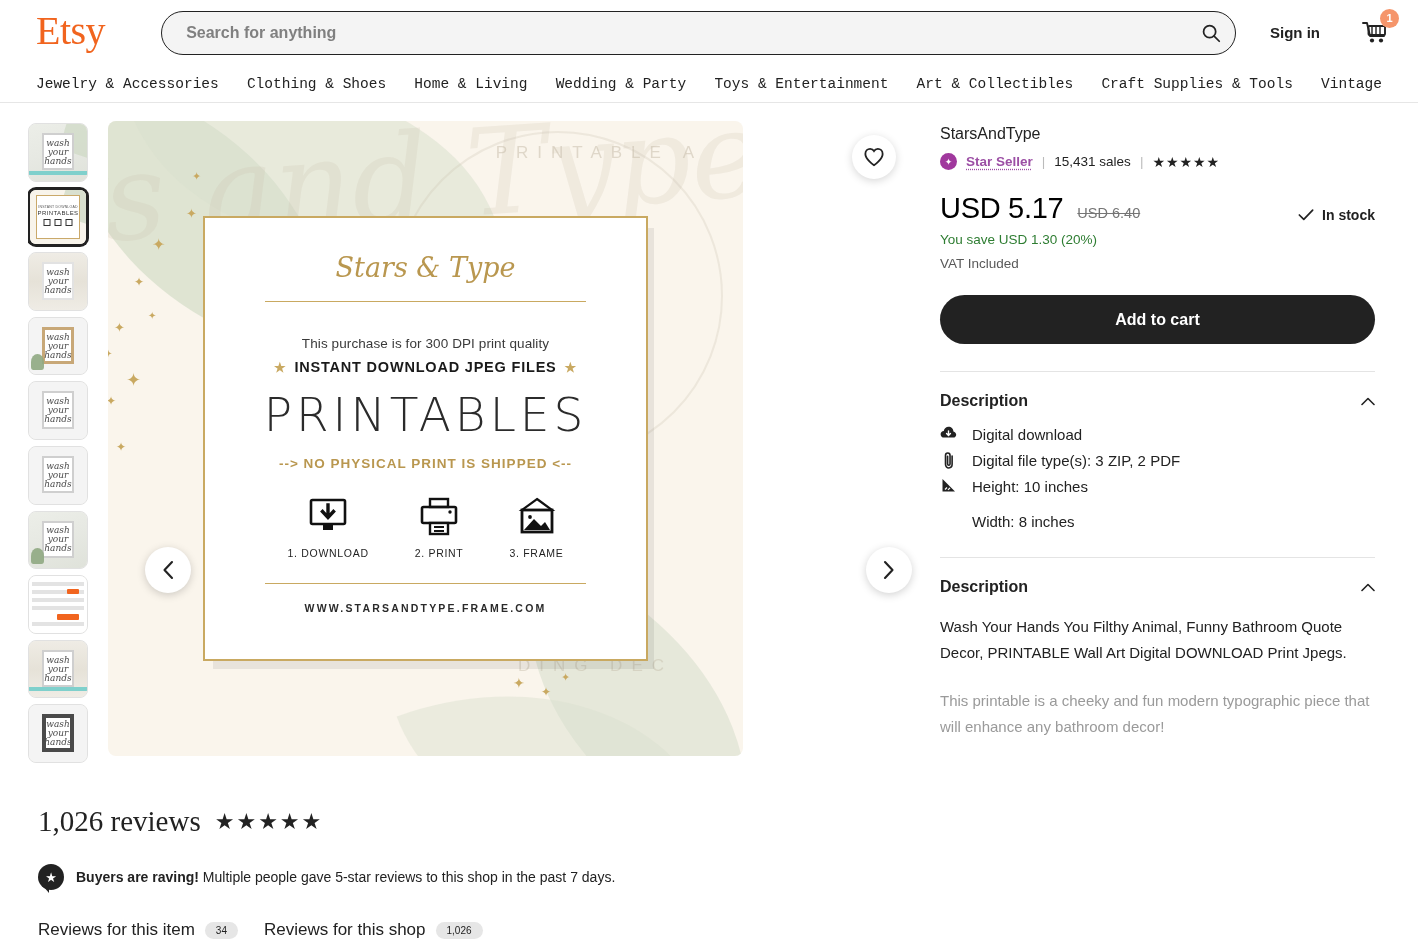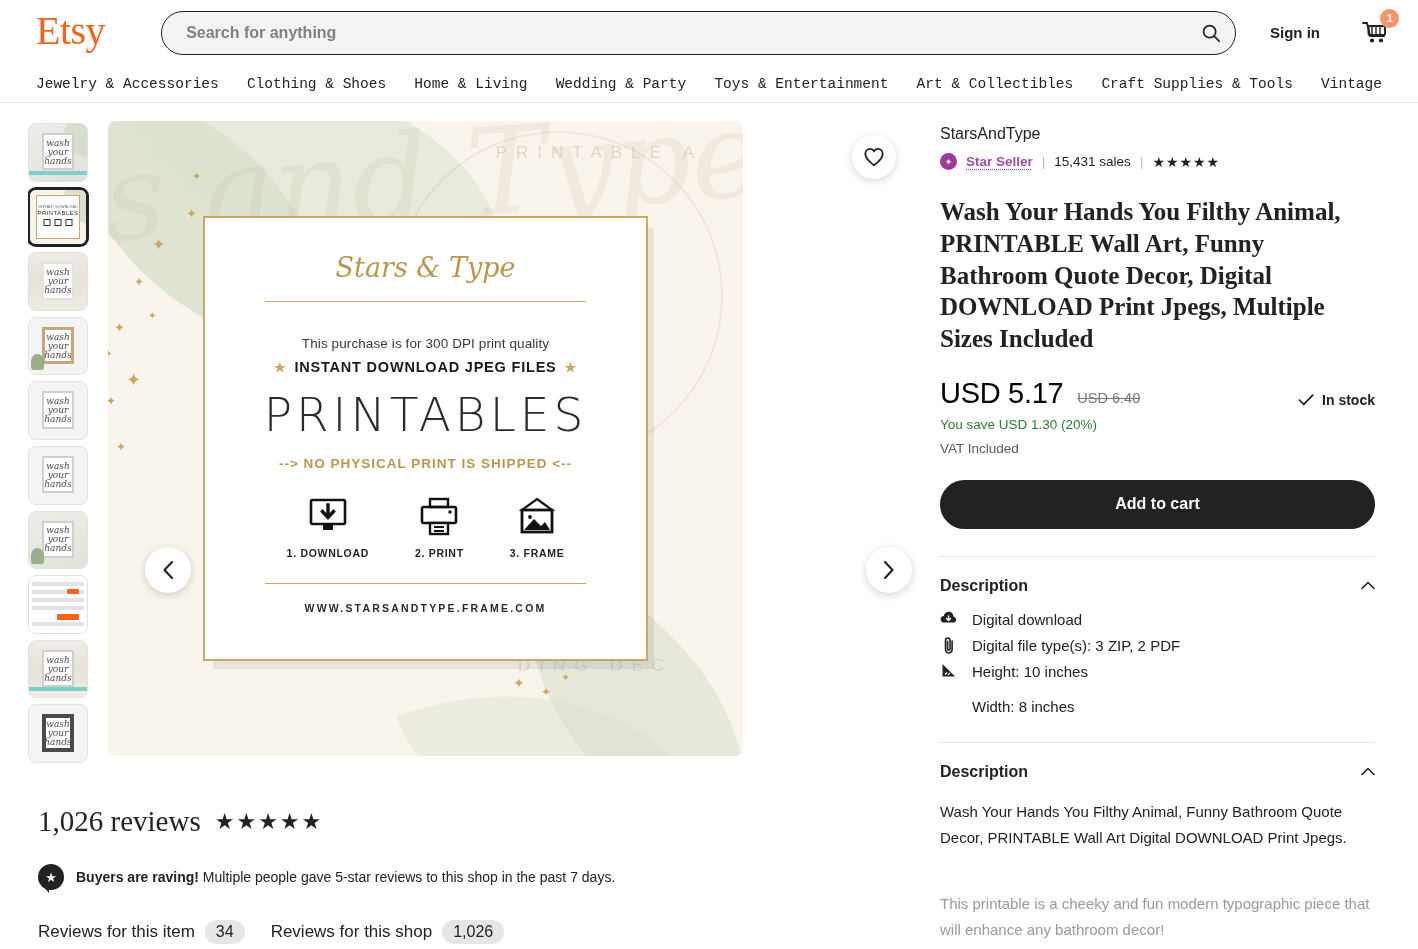--- a/index.html
+++ b/index.html
@@ -265,21 +265,21 @@
     font-size: 47px; letter-spacing: 4px; color:#2b2b2b;
     font-family:"DejaVu Sans", sans-serif; font-weight: 300;
     margin-top: 12px;
   }
   .card-nophys {
     font-size: 13.5px; font-weight: bold; color:#B9974F;
     letter-spacing: 1px; margin-top: 14px;
   }
   .steps { display:flex; gap: 46px; margin-top: 26px; }
   .step { display:flex; flex-direction:column; align-items:center; gap:10px; }
-  .step-label { font-size: 10.5px; font-weight:bold; letter-spacing:.7px; color:#1f1f1f;}
+  .step-label { font-size: 10.5px; font-weight:normal; letter-spacing:.7px; color:#1f1f1f;}
   .card-rule2 { width: 84%; height:1px; background:#C9A961; margin-top: 24px;}
   .card-url {
     font-size: 10.5px; font-weight:bold; letter-spacing: 2.2px; color:#2a2a2a;
     margin-top: 18px;
   }
 
   .hero-arrow {
     position:absolute;
     width: 46px; height: 46px;
     border-radius: 50%;
@@ -330,21 +330,21 @@
   }
   .raving b { font-weight: bold; }
   .rev-tabs { display:flex; gap: 26px; margin-top: 30px; position:relative; }
   .rev-tab {
     display:flex; align-items:center; gap: 10px;
     font-size: 17px; color:#222; cursor:pointer;
     padding-bottom: 14px;
   }
   .pill {
     background:#e6e6e6; border-radius: 14px;
-    padding: 3px 11px; font-size: 16px; color:#222;
+    padding: 3px 11px; font-size: 10px; color:#222;
   }
 
   
   .right-col {
     width: 435px;
     margin-left: 22px;
     padding-top: 4px;
   }
   .shop-name { font-size: 16px; color:#222; }
   .seller-row {
@@ -402,21 +402,21 @@
   }
   .section-title { font-size: 16px; font-weight: bold; color:#222; }
   .chev { color:#222; font-size: 13px; }
 
   .hl-list { margin-top: 16px; display:flex; flex-direction:column; gap: 9px; }
   .hl-item { display:flex; align-items:flex-start; gap: 15px; font-size: 15px; color:#222; }
   .hl-ico { width: 17px; flex-shrink:0; display:flex; justify-content:center; }
   .hl-sub { margin-left: 32px; font-size: 15px; color:#222; margin-top: 9px; }
 
   .desc-p { font-size: 15px; line-height: 1.73; color:#222; margin-top: 18px; }
-  .desc-p.faded { color:#9a9a9a; margin-top: 40px; }
+  .desc-p.faded { color:#9a9a9a; margin-top: 22px; }
 </style>
 </head>
 <body>
 
 <div class="header">
   <div class="etsy-logo">Etsy</div>
 
   <div class="search-wrap">
     <input class="search-box" type="text" placeholder="Search for anything" style="">
     <button class="search-btn">
@@ -679,21 +679,20 @@
 
     <div class="seller-row">
       <span class="badge-star">✦</span>
       <span class="star-seller">Star Seller</span>
       <span class="sep">|</span>
       <span>15,431 sales</span>
       <span class="sep">|</span>
       <span class="stars-sm">★★★★★</span>
     </div>
 
-    <h1 class="prod-title">Wash Your Hands You Filthy Animal, PRINTABLE Wall Art, Funny Bathroom Quote Decor, Digital DOWNLOAD Print Jpegs, Multiple Sizes Included</h1>
 
     <div class="price-row">
       <span class="price-now">USD 5.17</span>
       <span class="price-old">USD 6.40</span>
       <span class="in-stock">
         <svg width="16" height="14" viewBox="0 0 18 14">
           <path d="M1.5 7 L6.5 12 L16.5 1.5" fill="none" stroke="#222" stroke-width="1.9" stroke-linecap="round" stroke-linejoin="round"></path>
         </svg>
         <span>In stock</span>
       </span>

